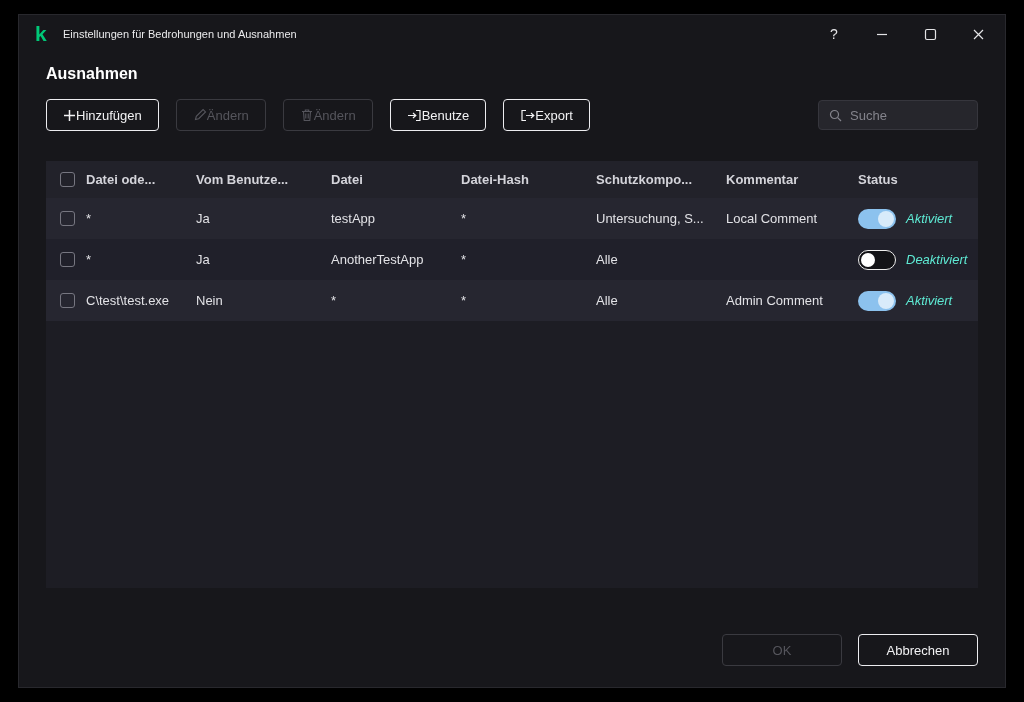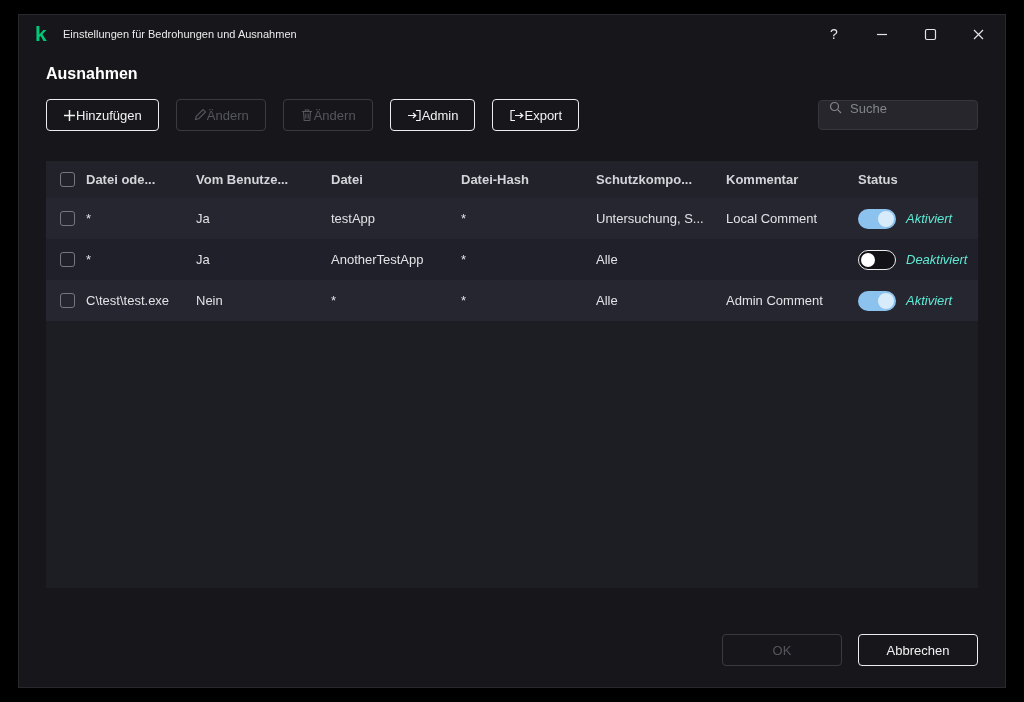--- a/index.html
+++ b/index.html
@@ -22,21 +22,21 @@
   .page-title { margin-top:12px; font-size:16px; font-weight:700; color:#ffffff; }
 
   
   .toolbar { display:flex; align-items:center; margin-top:16px; gap:17px; }
   .btn { display:flex; align-items:center; justify-content:center; height:32px;
          padding:0 16px; background:transparent; border:1px solid #ededf0; border-radius:4px;
          color:#f2f2f4; font-size:13px; font-family:inherit; cursor:pointer; white-space:nowrap; }
   .btn svg { stroke:currentColor; display:block; }
   .btn.disabled { border-color:#3a3a40; color:#55555c; cursor:default; }
 
-  .search { margin-left:auto; display:flex; align-items:flex-start; gap:8px; width:160px; height:30px;
+  .search { margin-left:auto; display:flex; align-items:center; gap:8px; width:160px; height:30px;
             padding:0 10px; background:#26262c; border:1px solid #36363d; border-radius:4px; }
   .search svg { flex-shrink:0; }
   .search input { background:transparent; border:none; outline:none; color:#e6e6e8;
                   font-size:13px; width:100%; font-family:inherit; }
   .search input::placeholder { color:#84848c; }
 
   
   .table-wrap { margin-top:30px; height:427px; background:#1d1d24; display:flex; flex-direction:column; }
   .thead { display:flex; align-items:center; height:37px; background:#22222a;
            font-size:13px; font-weight:700; color:#d4d4da; }
@@ -120,21 +120,21 @@
       <button class="btn disabled">
         <svg width="14" height="14" viewBox="0 0 14 14" fill="none">
             <path d="M2 3.5h10M5.3 3.5V2h3.4v1.5M3.5 3.5l.7 9h5.6l.7-9M5.8 5.5v5M8.2 5.5v5" stroke-width="1.1"></path>
           </svg>
         <span>Ändern</span>
       </button>
       <button class="btn">
         <svg width="15" height="15" viewBox="0 0 15 15" fill="none">
             <path d="M9 2.5h4v10H9M1 7.5h7.5M6 5l2.8 2.5L6 10" stroke-width="1.2"></path>
           </svg>
-        <span>Admin</span>
+        <span>Benutze</span>
       </button>
       <button class="btn">
         <svg width="15" height="15" viewBox="0 0 15 15" fill="none">
             <path d="M6 2.5H2v10h4M6 7.5h7.5M11 5l2.8 2.5L11 10" stroke-width="1.2"></path>
           </svg>
         <span>Export</span>
       </button>
       <div class="search">
         <svg width="13" height="13" viewBox="0 0 13 13" fill="none">
             <circle cx="5.5" cy="5.5" r="4" stroke="#84848c" stroke-width="1.2"></circle>

